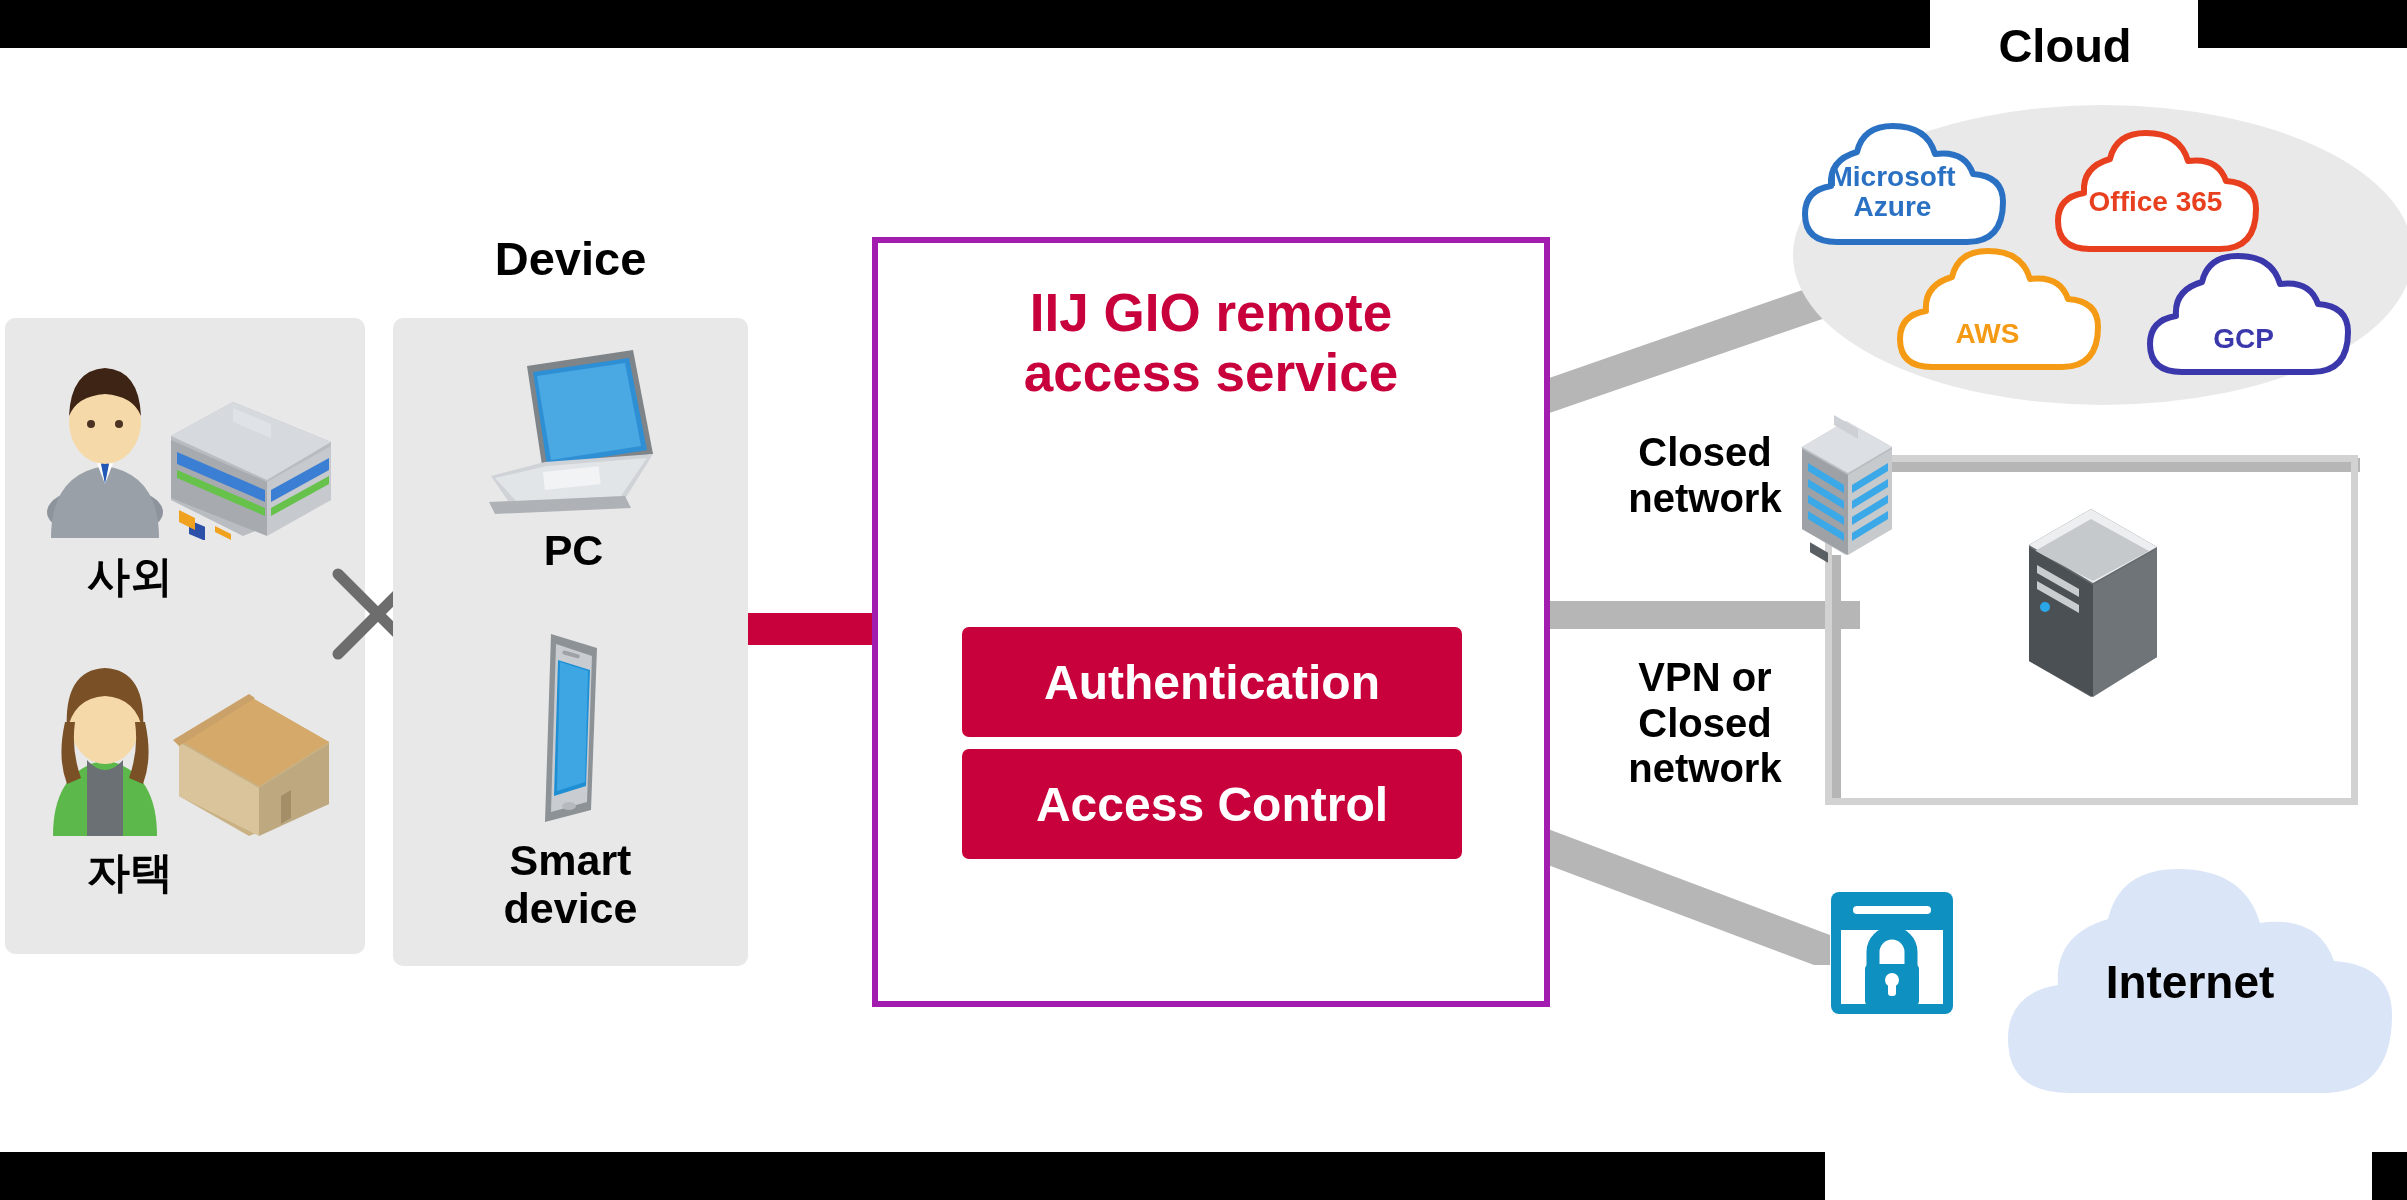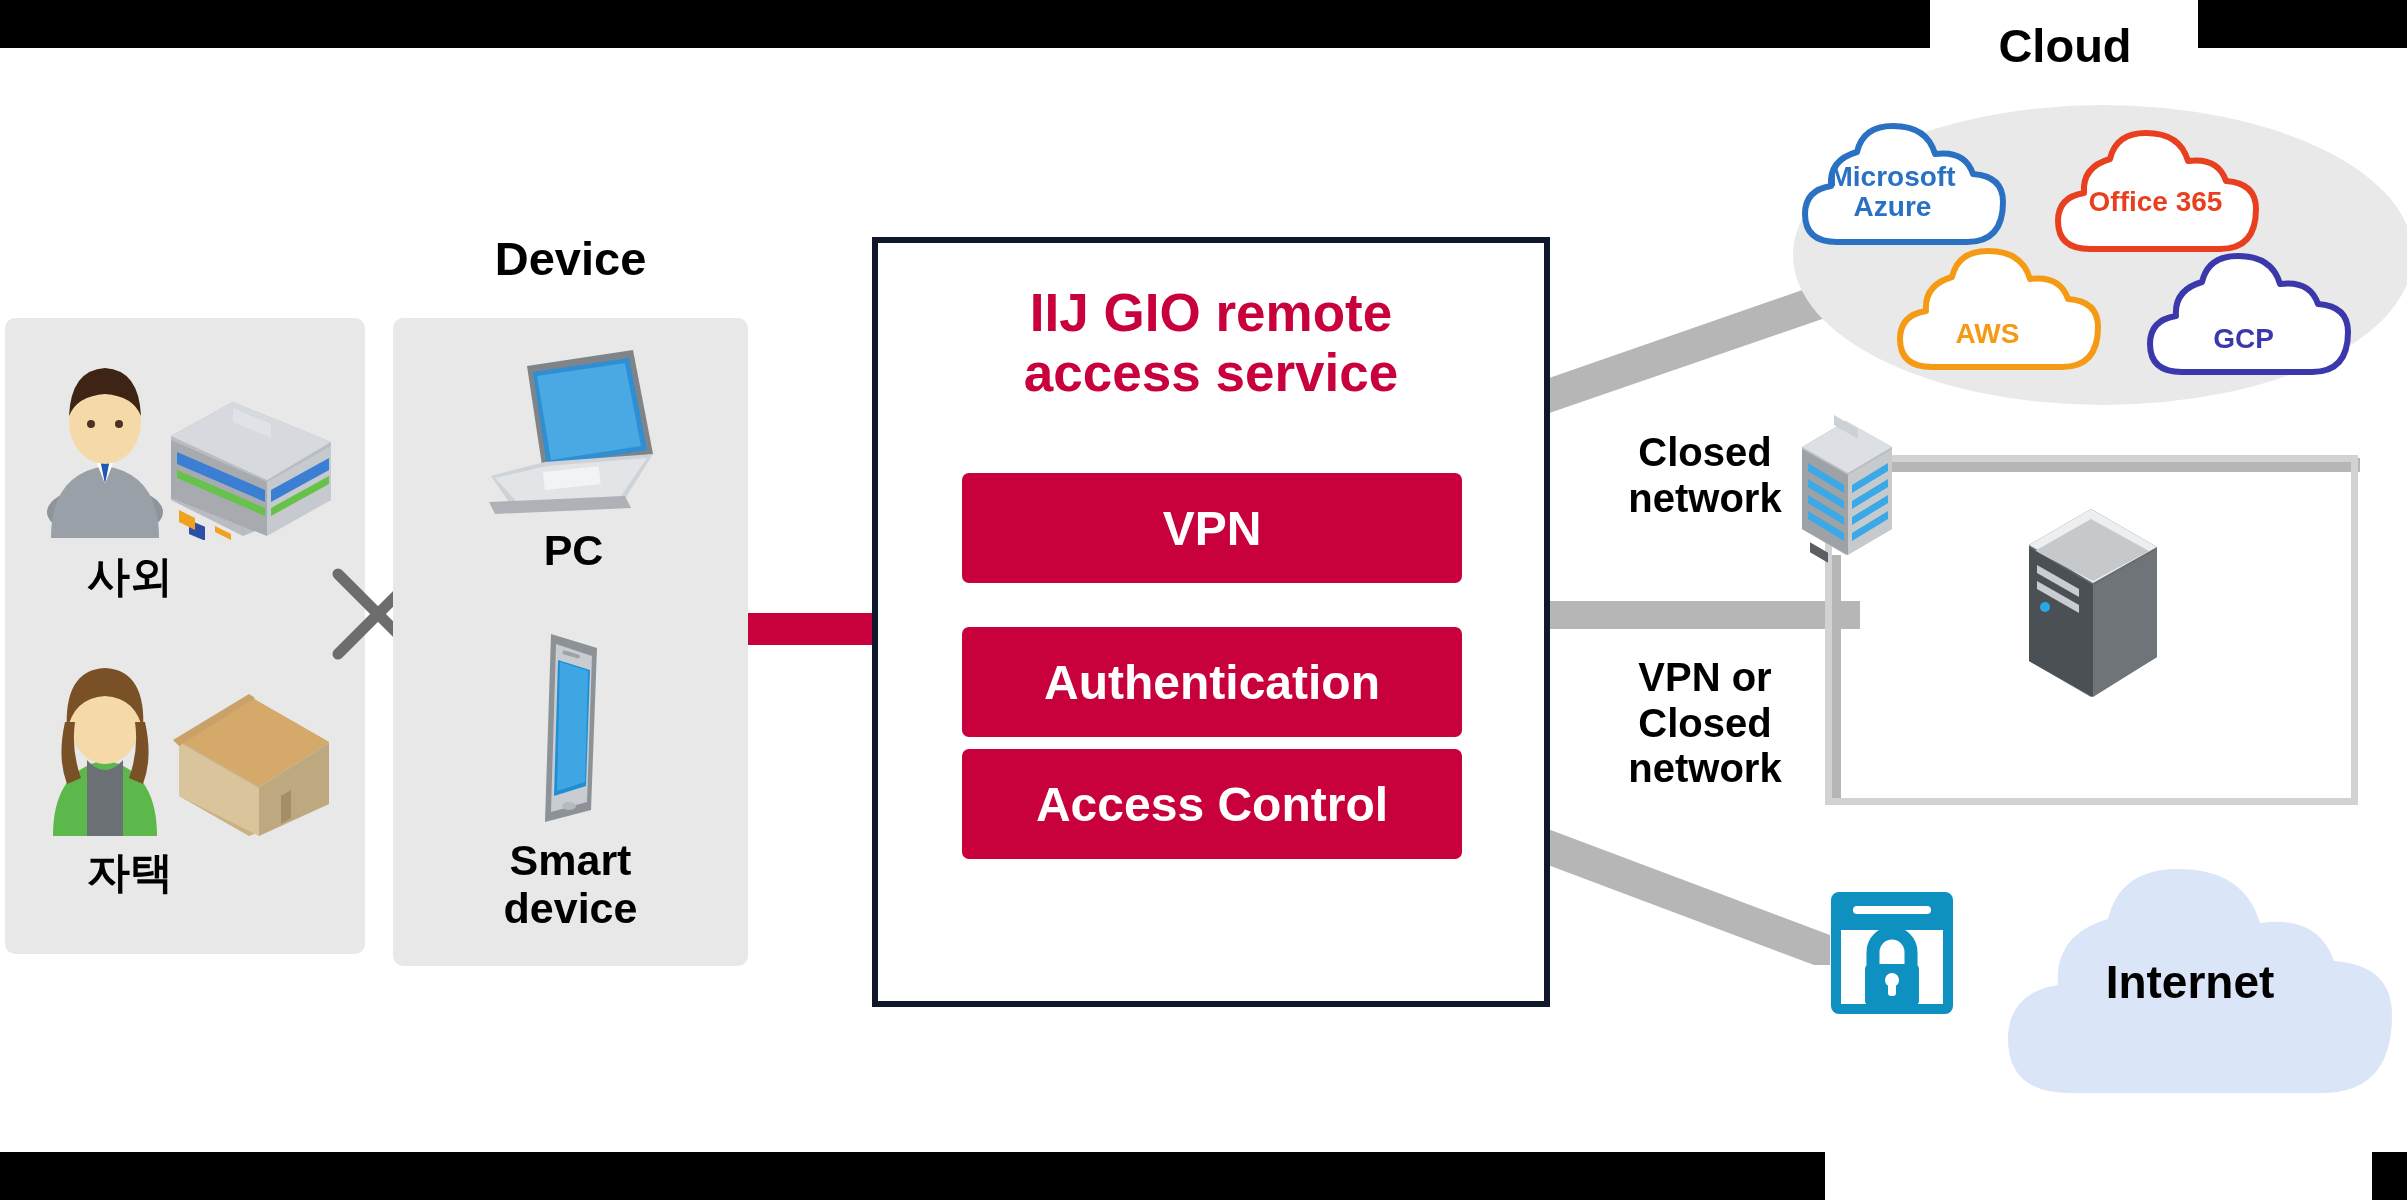--- a/index.html
+++ b/index.html
@@ -60,21 +60,21 @@
     line-height: 1.12;
   }
 
   
   .x-mark {
     width: 96px; height: 96px;
   }
 
   
   .red-box {
-    border: 6px solid #0f172a;
+    border: 6px solid #a21caf;
     background: #ffffff;
     box-sizing: border-box;
   }
   .service-title {
     font-size: 53px;
     font-weight: bold;
     color: #c8003c;
     text-align: center;
     line-height: 1.14;
   }
@@ -278,21 +278,20 @@
       </div>
       <div class="abs panel-label" style="left:0; top:210px; width:355px; white-space:pre-line;">Smart
 device</div>
     </div>
   </div>
 
   <div class="abs red-box" style="left:872px; top:237px; width:678px; height:770px;">
     <div class="abs service-title" style="left:0; top:40px; width:666px; white-space:pre-line;">IIJ GIO remote
 access service</div>
 
-    <div class="abs feature-pill" style="left:84px; top:230px; width:500px; height:110px;">VPN</div>
 
     <div class="abs feature-pill" style="left:84px; top:368px; width:500px; height:110px;margin-top:16px;">Authentication</div>
 
     <div class="abs feature-pill" style="left:84px; top:506px; width:500px; height:110px;">Access Control</div>
   </div>
 
   <div class="abs net-label" style="left:1570px; top:430px; width:270px; white-space:pre-line;">Closed
 network</div>
 
   <div class="abs net-label" style="left:1570px; top:655px; width:270px; white-space:pre-line;">VPN or

